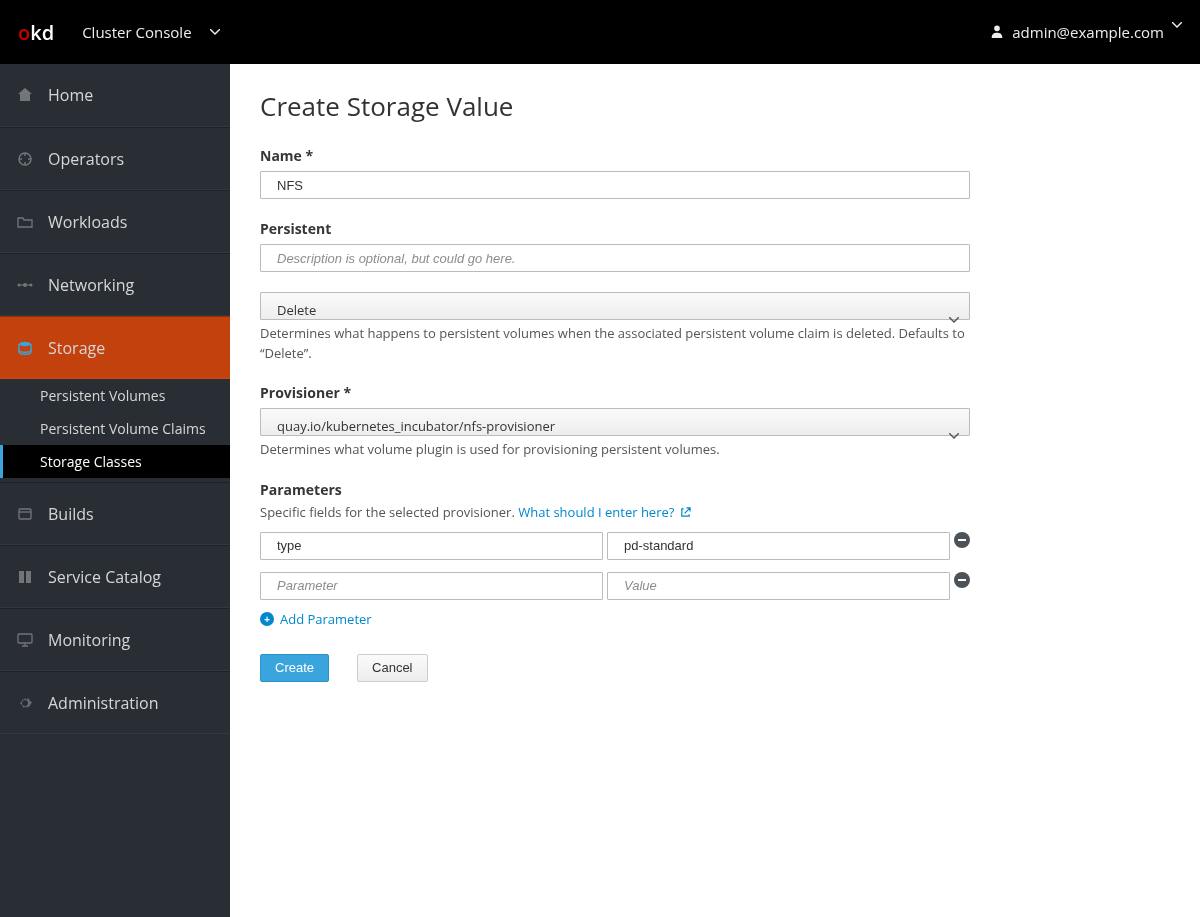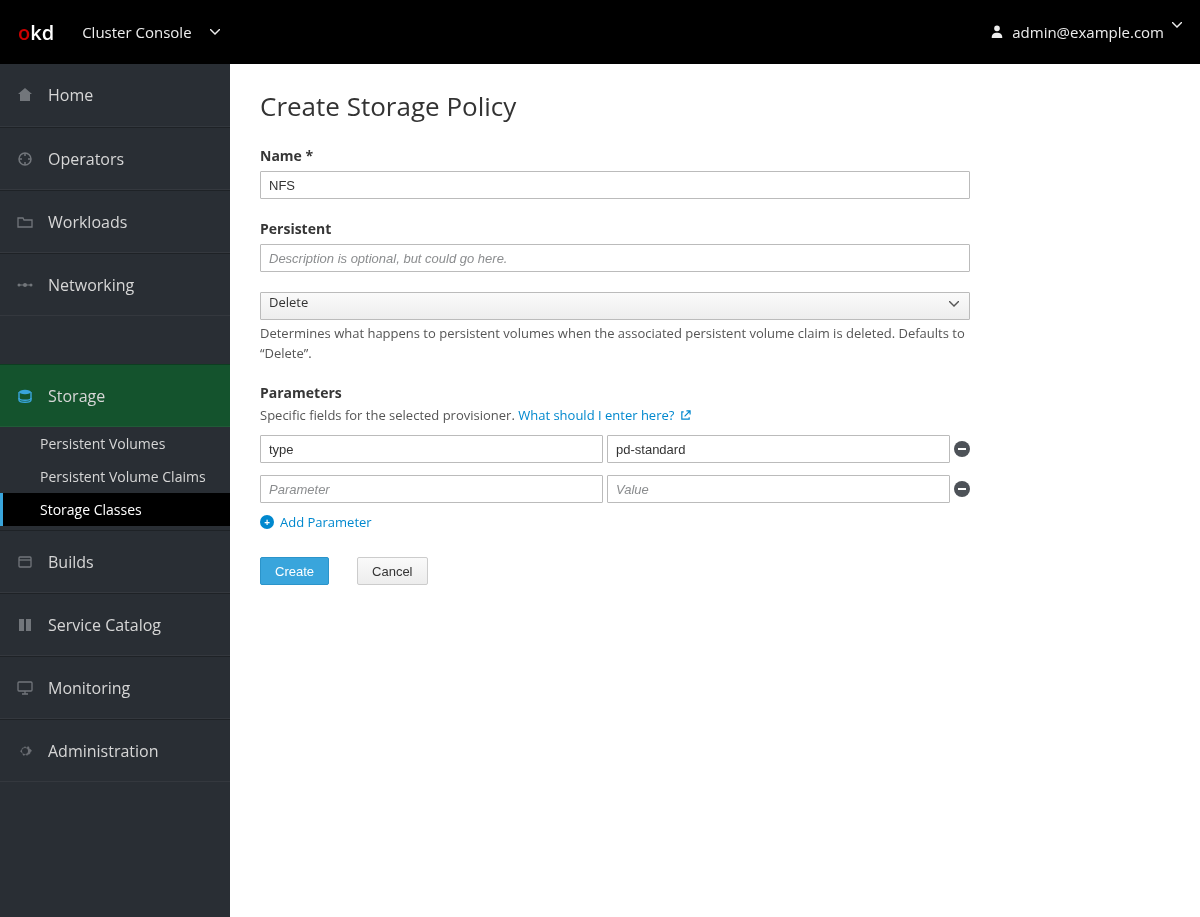--- a/index.html
+++ b/index.html
@@ -67,21 +67,21 @@
     color: #d6d6d6;
     cursor: pointer;
     border-bottom: 1px solid rgba(255,255,255,0.05);
     border-top: 1px solid rgba(0,0,0,0.25);
   }
   .nav-item:first-child{border-top:none;}
   .nav-item .nav-icon {
     width: 18px; height: 18px; display:flex; align-items:center; justify-content:center;
     color:#72767b;
   }
-  .nav-item.expanded { background:#14532d;margin-top:48px; }
+  .nav-item.expanded { background:#c2410c; }
   .nav-item.active-section .nav-icon { color:#39a5dc; }
   .subnav {
     background: #292e34;
     padding-bottom: 4px;
   }
   .subnav-item {
     padding: 7px 12px 7px 40px;
     font-size: 14px;
     color: #d6d6d6;
     cursor: pointer;
@@ -111,28 +111,28 @@
     font-size: 14px;
     color: #363636;
     display:block;
     margin-bottom: 6px;
   }
   .text-input, .select {
     width: 100%;
     height: 28px;
     border: 1px solid #bbb;
     border-radius: 1px;
-    padding: 0 8px;
+    padding: 0 16px;
     font-size: 13px;
     color: #333;
     background:#fff;
   }
   .text-input::placeholder { color:#8b8d8f; font-style: italic; }
   .select {
-    display:flex; align-items:flex-start; justify-content:space-between;
+    display:flex; align-items:flex-end; justify-content:space-between;
     background: linear-gradient(#fafafa,#ededed);
     cursor:pointer;
     padding-right:10px;
   }
   .select span { font-size:13px; }
   .help-text {
     font-size: 13px;
     color: #555;
     margin-top: 4px;
     line-height: 1.5;
@@ -140,21 +140,21 @@
   .section-label {
     font-weight:700; font-size:14px; color:#363636;
   }
   .params-desc {
     font-size:13px; color:#555; margin-top:4px; margin-bottom:10px;
   }
   .link { color:#0088ce; cursor:pointer; text-decoration:none; }
   .ext-icon{ display:inline-block; margin-left:2px; vertical-align:-1px;}
 
   .param-rows { display:flex; flex-direction:column; gap:12px; }
-  .param-row { display:flex; align-items:center; gap:4px; }
+  .param-row { display:flex; align-items:flex-start; gap:4px; }
   .param-row .text-input { flex:1; }
   .remove-btn {
     width:16px;height:16px; border-radius:50%; background:#4d5258; color:#fff;
     display:flex;align-items:center;justify-content:center; font-size:11px; cursor:pointer;
     flex-shrink:0;
   }
   .add-param {
     display:flex; align-items:center; gap:6px; color:#0088ce; cursor:pointer;
     font-size:13px; margin-top:10px;
   }
@@ -294,21 +294,21 @@
         <span class="nav-icon">
           <svg width="16" height="16" viewBox="0 0 16 16" fill="currentColor">
               <path d="M8 5a3 3 0 100 6 3 3 0 000-6zm7 3l-1.6.9.1 1.2-1.4 1.4-1.2-.1L10 13l-.9-1.6h-1.2L7 13l-1.4-1.4.1-1.2L4.1 9.3 3 8l1.6-.9-.1-1.2L5.9 4.5l1.2.1L8 3l.9 1.6h1.2L11 3l1.4 1.4-.1 1.2 1.6.9L15 8z" opacity=".9"></path>
             </svg>
         </span>
         <span>Administration</span>
       </div>
     </nav>
 
     <main class="main">
-      <h1 class="page-title">Create Storage Policy</h1>
+      <h1 class="page-title">Create Storage Value</h1>
 
       <div class="form">
 
         <div class="form-group">
           <label class="label">Name *</label>
           <input class="text-input" type="text" value="NFS" style="">
         </div>
 
         <div class="form-group">
           <label class="label">Persistent</label>
@@ -320,20 +320,32 @@
             <span>Delete</span>
             <span class="chev-down">
               <svg viewBox="0 0 10 6" width="10" height="6">
                   <path d="M0 0 L5 5 L10 0" fill="none" stroke="#555" stroke-width="1.4"></path>
                 </svg>
             </span>
           </div>
           <div class="help-text">Determines what happens to persistent volumes when the associated persistent volume claim is deleted. Defaults to “Delete”.</div>
         </div>
 
+        <div class="form-group">
+          <label class="label">Provisioner *</label>
+          <div class="select">
+            <span>quay.io/kubernetes_incubator/nfs-provisioner</span>
+            <span class="chev-down">
+              <svg viewBox="0 0 10 6" width="10" height="6">
+                  <path d="M0 0 L5 5 L10 0" fill="none" stroke="#555" stroke-width="1.4"></path>
+                </svg>
+            </span>
+          </div>
+          <div class="help-text">Determines what volume plugin is used for provisioning persistent volumes.</div>
+        </div>
 
         <div class="form-group">
           <div class="section-label">Parameters</div>
           <div class="params-desc">
             <span>Specific fields for the selected provisioner.  </span>
             <a class="link">
               <span>What should I enter here?</span>
               <span class="ext-icon">
                 <svg width="11" height="11" viewBox="0 0 12 12" fill="none" stroke="#0088ce" stroke-width="1.3">
                     <path d="M4 2H2v8h8V8"></path>

